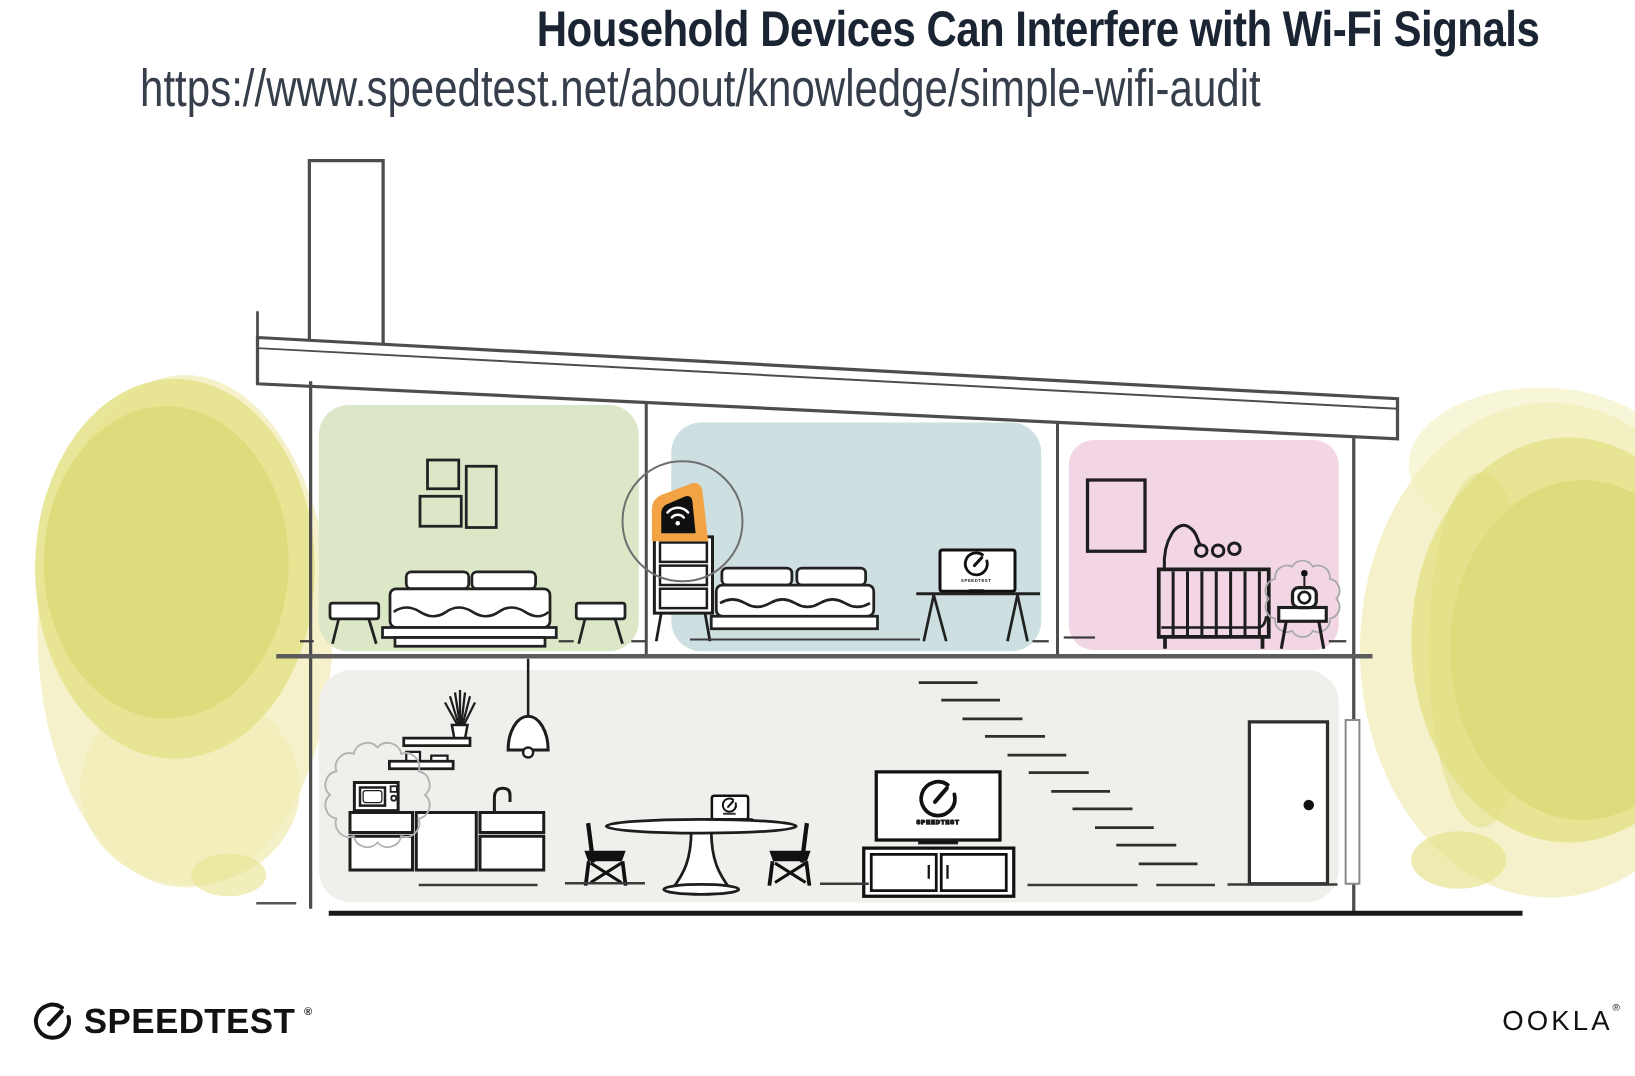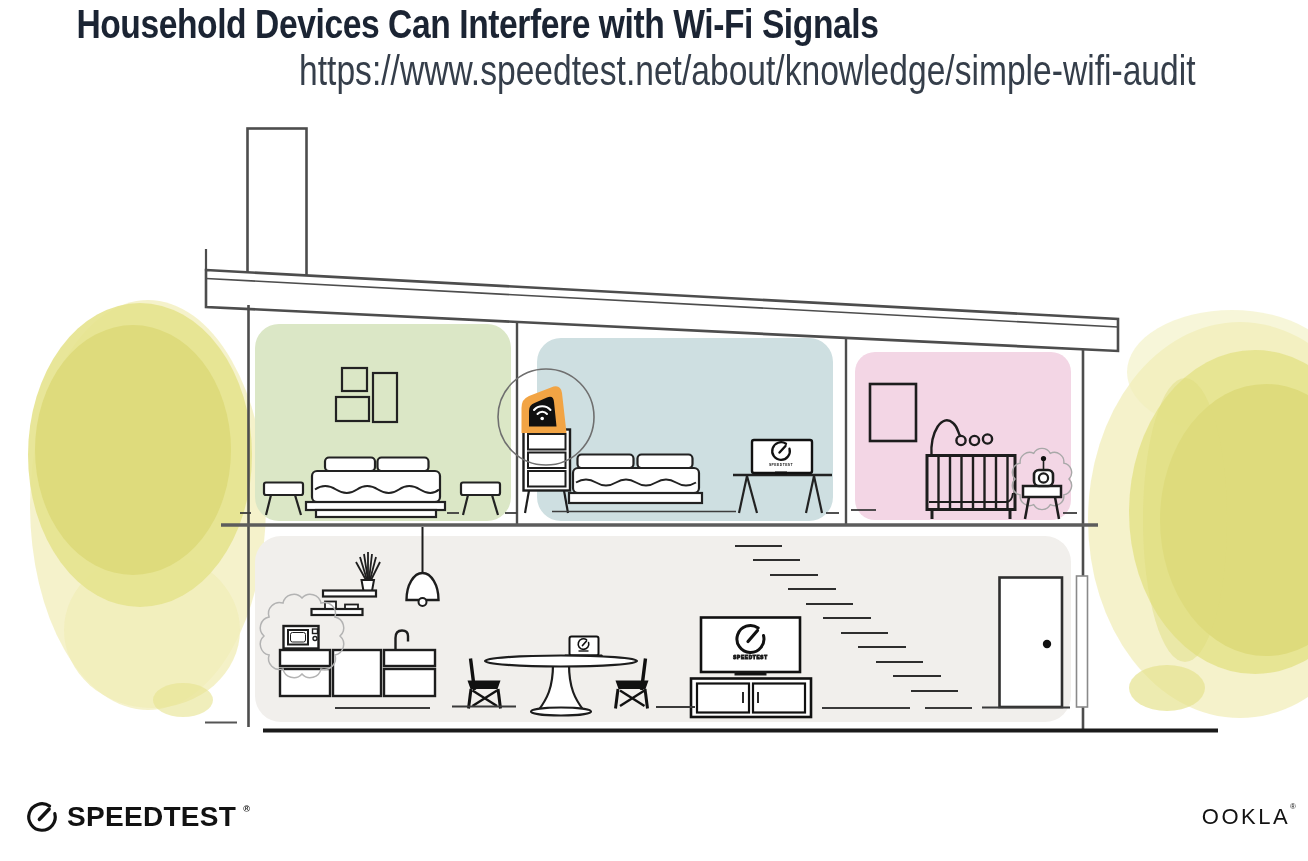--- a/index.html
+++ b/index.html
@@ -1,26 +1,26 @@
 <!DOCTYPE html>
 <html style="--title-ink: #1b2433; --url-ink: #353e4a; --logo-ink: #121212; --wall-line: #4d4d4d; --device-ink: #101010; --room-green: #dbe7c6; --room-blue: #cedfe1; --room-pink: #f3d6e5; --room-gray: #f1efec; --foliage-dark: #dedb7c; --foliage-mid: #e6e38e; --foliage-light: #f1eeb9; --router-orange: #f2a444;"><head>
 <meta charset="utf-8">
 <style>
   html,body{margin:0;padding:0;}
   body{
     width:1308px;height:861px;position:relative;overflow:hidden;
     background:#ffffff;font-family:"Liberation Sans",sans-serif;
   }
-  .hdr{position:absolute;left:0;top:2px;width:1308px;text-align:left;}
+  .hdr{position:absolute;left:0;top:2px;width:1308px;text-align:right;}
   .hdr .t{
     display:inline-block;font-weight:700;font-size:40px;line-height:44px;
     letter-spacing:-0.5px;color:var(--title-ink,#1b2433);
     transform:scaleX(.84);transform-origin:center;white-space:nowrap;
   }
-  .hdr2{position:absolute;left:0;top:48px;width:1308px;text-align:right;}
+  .hdr2{position:absolute;left:0;top:48px;width:1308px;text-align:left;}
   .hdr2 .u{
     display:inline-block;font-weight:400;font-size:42px;line-height:46px;
     color:var(--url-ink,#353e4a);transform:scaleX(.80);transform-origin:center;
     white-space:nowrap;
   }
   svg.scene{position:absolute;left:0;top:0;}
   .logo-st{
     position:absolute;left:24px;top:799px;display:flex;align-items:center;gap:7px;
     color:var(--logo-ink,#121212);
   }

